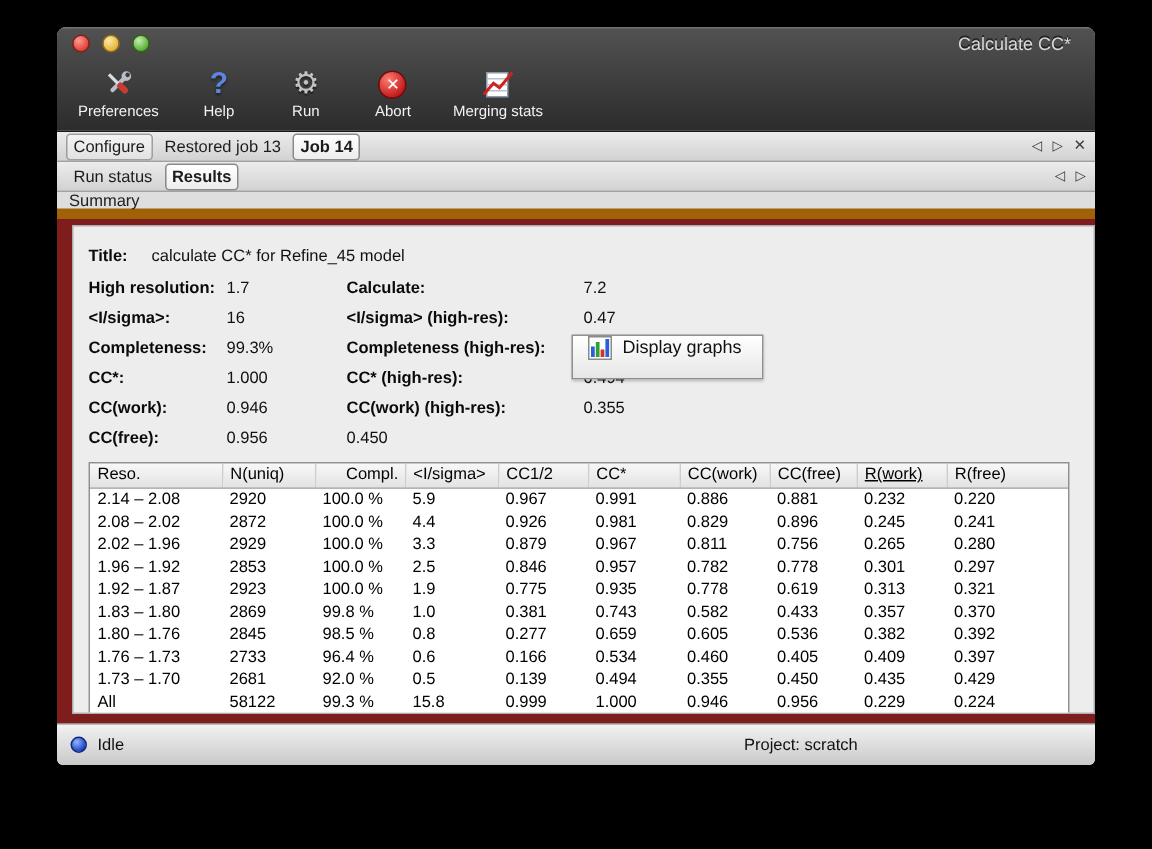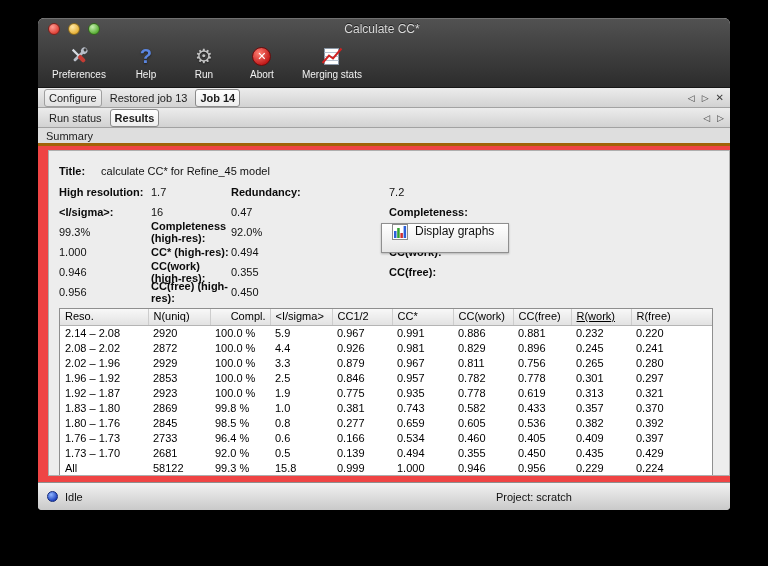--- a/index.html
+++ b/index.html
@@ -11,21 +11,21 @@
 
   
   .chrome { background:linear-gradient(#525252,#2c2c2c); border-bottom:1px solid #161616; }
   .titlebar { height:22px; position:relative; display:flex; align-items:center;
     box-shadow:inset 0 1px 0 rgba(255,255,255,.18); }
   .traffic { display:flex; gap:8px; margin-left:10px; z-index:2; }
   .light { width:12px; height:12px; border-radius:50%; }
   .light.red { background:radial-gradient(circle at 35% 30%, #ff9b92, #e0443a 70%); border:1px solid #7d211c; }
   .light.yellow { background:radial-gradient(circle at 35% 30%, #ffe9a8, #e8b33c 70%); border:1px solid #8a6a1d; }
   .light.green { background:radial-gradient(circle at 35% 30%, #c4efae, #5cb038 70%); border:1px solid #32641c; }
-  .win-title { position:absolute; left:0; right:4px; text-align:center; color:#d9d9d9;
+  .win-title { position:absolute; left:0; right:16px; text-align:right; color:#d9d9d9;
     font-size:12px; text-shadow:0 -1px 0 rgba(0,0,0,.6); }
 
   .toolbar { height:47px; display:flex; align-items:flex-start; padding:2px 10px 0 10px; gap:14px; }
   .tool { display:flex; flex-direction:column; align-items:center; min-width:44px;
     color:#f2f2f2; font-size:10px; padding:1px 4px; border-radius:3px; }
   .tool .icon-box { height:26px; display:flex; align-items:center; justify-content:center; }
   .qmark { font-size:20px; font-weight:bold; color:#5b86e0; text-shadow:0 1px 2px rgba(0,0,0,.5); }
   .gear { font-size:20px; color:#c2c2c2; line-height:22px; text-shadow:0 1px 1px rgba(0,0,0,.5); }
   .abort-circle { width:19px; height:19px; border-radius:50%; border:1px solid #6d0c0c;
     background:radial-gradient(circle at 35% 30%, #ff7e72, #c01818 75%);
@@ -35,25 +35,25 @@
   .tabrow { height:20px; background:linear-gradient(#ececec,#d2d2d2); border-bottom:1px solid #a2a2a2;
     display:flex; align-items:center; padding:0 6px; font-size:11px; color:#1c1c1c; flex:none; }
   .tab { padding:1px 4px; margin-right:3px; border-radius:3px; line-height:14px; cursor:default; }
   .tab.boxed { border:1px solid #9f9f9f; background:linear-gradient(#f4f4f4,#e2e2e2); }
   .tab.plain { border:1px solid transparent;text-align:right; }
   .tab.active { border:1px solid #8a8a8a; background:linear-gradient(#ffffff,#ededed); font-weight:bold; }
   .tab-controls { margin-left:auto; display:flex; align-items:center; gap:7px; color:#3c3c3c; }
   .tab-controls .chev { font-size:9px; }
   .tab-controls .x { font-size:10px; }
 
-  .section-strip { height:18px; background:#dedede; border-bottom:3px solid #a16207;
+  .section-strip { height:18px; background:#dedede; border-bottom:7px solid #a16207;
     font-size:11px; color:#222; display:flex; align-items:center; padding-left:8px; flex:none; }
 
   
-  .content { flex:1; background:#ef4444; padding:4px 0 6px 10px; display:flex; overflow:hidden; }
+  .content { flex:1; background:#7f1d1d; padding:4px 0 6px 10px; display:flex; overflow:hidden; }
   .panel { flex:1; background:#ededed; border:1px solid #aeaeae; position:relative;
     padding:10px 8px 6px 10px; overflow:hidden; font-size:11px; color:#111; }
 
   .title-row { height:20px; display:flex; gap:16px; align-items:center; }
   .s-label { font-weight:bold; color:#0a0a0a; }
   .summary-grid { display:grid; grid-template-columns:92px 80px 158px auto;
     grid-auto-rows:20px; align-items:center; margin-top:1px; width:420px; }
 
   .graphs-btn { position:absolute; left:332px; top:72px; height:30px; padding:0 14px 0 10px;
     display:flex; align-items:flex-start; gap:7px; font-size:12px; color:#111;
@@ -179,40 +179,40 @@
     <div class="panel">
 
       <div class="title-row">
         <span class="s-label">Title:</span>
         <span>calculate CC* for Refine_45 model</span>
       </div>
 
       <div class="summary-grid" id="summary-grid">
           <span class="s-label">High resolution:</span>
           <span class="s-value">1.7</span>
-          <span class="s-label">Redundancy:</span>
+          <span class="s-label">Calculate:</span>
           <span class="s-value">7.2</span>
           <span class="s-label">&lt;I/sigma&gt;:</span>
           <span class="s-value">16</span>
+          <span class="s-label">&lt;I/sigma&gt; (high-res):</span>
           <span class="s-value">0.47</span>
           <span class="s-label">Completeness:</span>
           <span class="s-value">99.3%</span>
           <span class="s-label">Completeness (high-res):</span>
           <span class="s-value">92.0%</span>
           <span class="s-label">CC*:</span>
           <span class="s-value">1.000</span>
           <span class="s-label">CC* (high-res):</span>
           <span class="s-value">0.494</span>
           <span class="s-label">CC(work):</span>
           <span class="s-value">0.946</span>
           <span class="s-label">CC(work) (high-res):</span>
           <span class="s-value">0.355</span>
           <span class="s-label">CC(free):</span>
           <span class="s-value">0.956</span>
-          <span class="s-label">CC(free) (high-res):</span>
           <span class="s-value">0.450</span>
         </div>
 
       <button class="graphs-btn">
         <span style="display:flex;">
           <svg width="16" height="16" viewBox="0 0 16 16">
             <rect x="0.5" y="0.5" width="15" height="15" fill="#ffffff" stroke="#8a8a8a"></rect>
             <rect x="2" y="7" width="2.5" height="7" fill="#2b5fd9"></rect>
             <rect x="5.2" y="4" width="2.5" height="10" fill="#2fa12f"></rect>
             <rect x="8.4" y="9" width="2.5" height="5" fill="#d03030"></rect>

